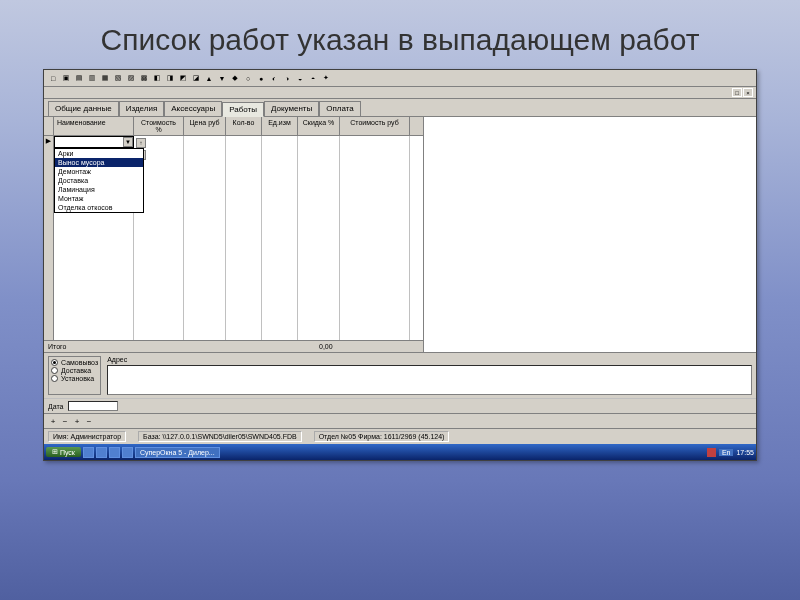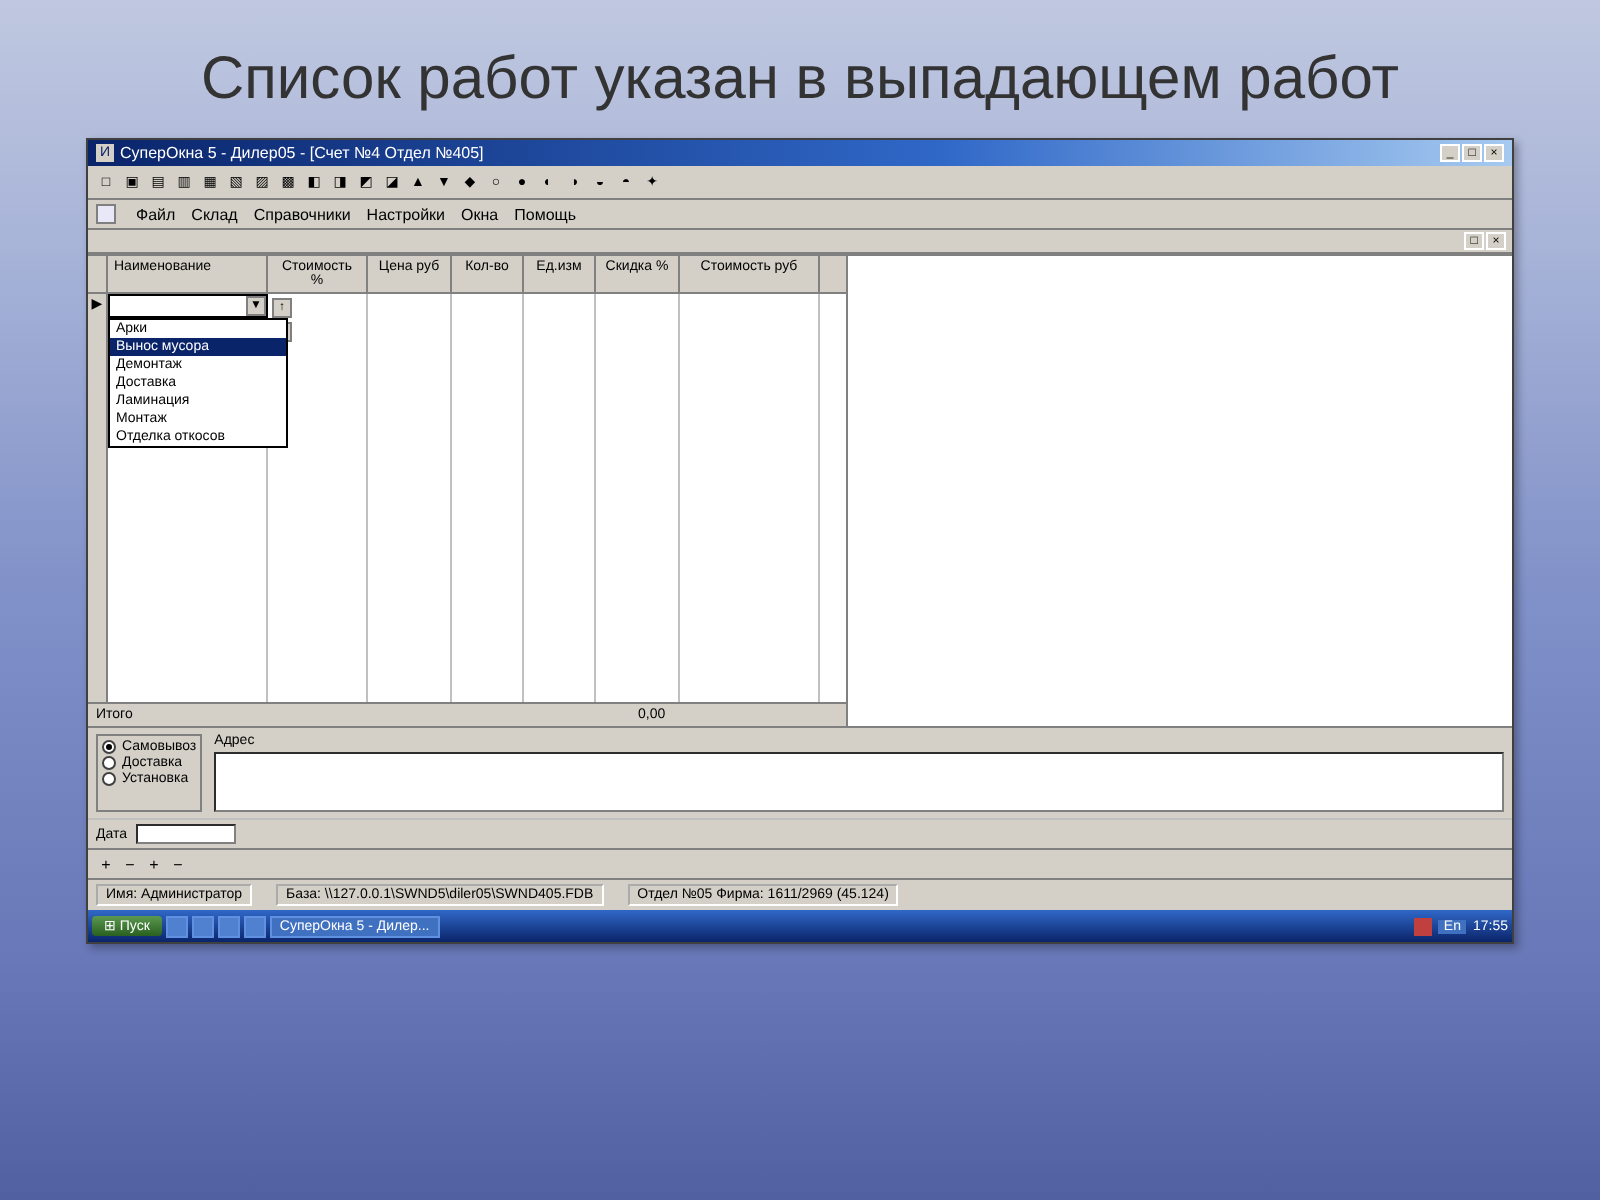--- a/index.html
+++ b/index.html
@@ -94,31 +94,20 @@
     .tray-icon { width: 9px; height: 9px; background: #c04040; }
     .lang { background: #4070c0; padding: 0 3px; }
     .inner-close { display: flex; gap: 1px; }
   </style>
 </head>
 <body>
 
 <div class="slide-title">Список работ указан в выпадающем работ</div>
 
 <div class="app-window">
-  <div class="titlebar">
-    <div class="titlebar-left">
-      <span class="tb-icon">И</span>
-      <span>СуперОкна 5 - Дилер05 - [Счет №4 Отдел №405]</span>
-    </div>
-    <div class="win-controls">
-      <div class="win-btn">_</div>
-      <div class="win-btn">□</div>
-      <div class="win-btn">×</div>
-    </div>
-  </div>
 
   <div class="toolbar">
     <div class="tb-btn">□</div>
     <div class="tb-btn">▣</div>
     <div class="tb-btn">▤</div>
     <div class="tb-btn">▥</div>
     <div class="tb-btn">▦</div>
     <div class="tb-btn">▧</div>
     <div class="tb-btn">▨</div>
     <div class="tb-btn">▩</div>
@@ -131,37 +120,36 @@
     <div class="tb-btn">◆</div>
     <div class="tb-btn">○</div>
     <div class="tb-btn">●</div>
     <div class="tb-btn">◐</div>
     <div class="tb-btn">◑</div>
     <div class="tb-btn">◒</div>
     <div class="tb-btn">◓</div>
     <div class="tb-btn">✦</div>
   </div>
 
-  <div class="menubar">
-    <span class="mb-icon"></span>
-    <span>Файл</span>
-    <span>Склад</span>
-    <span>Справочники</span>
-    <span>Настройки</span>
-    <span>Окна</span>
-    <span>Помощь</span>
-  </div>
 
   <div class="inner-title">
     <div class="inner-close">
       <div class="win-btn">□</div>
       <div class="win-btn">×</div>
     </div>
   </div>
 
+  <div class="tabs">
+    <div class="tab">Общие данные</div>
+    <div class="tab">Изделия</div>
+    <div class="tab">Аксессуары</div>
+    <div class="tab active">Работы</div>
+    <div class="tab">Документы</div>
+    <div class="tab">Оплата</div>
+  </div>
 
   <div class="content">
     <div class="grid-area">
       <div class="grid-header">
         <div class="gh gh0"></div>
         <div class="gh gh1">Наименование</div>
         <div class="gh gh2">Стоимость %</div>
         <div class="gh gh3">Цена руб</div>
         <div class="gh gh4">Кол-во</div>
         <div class="gh gh5">Ед.изм</div>

